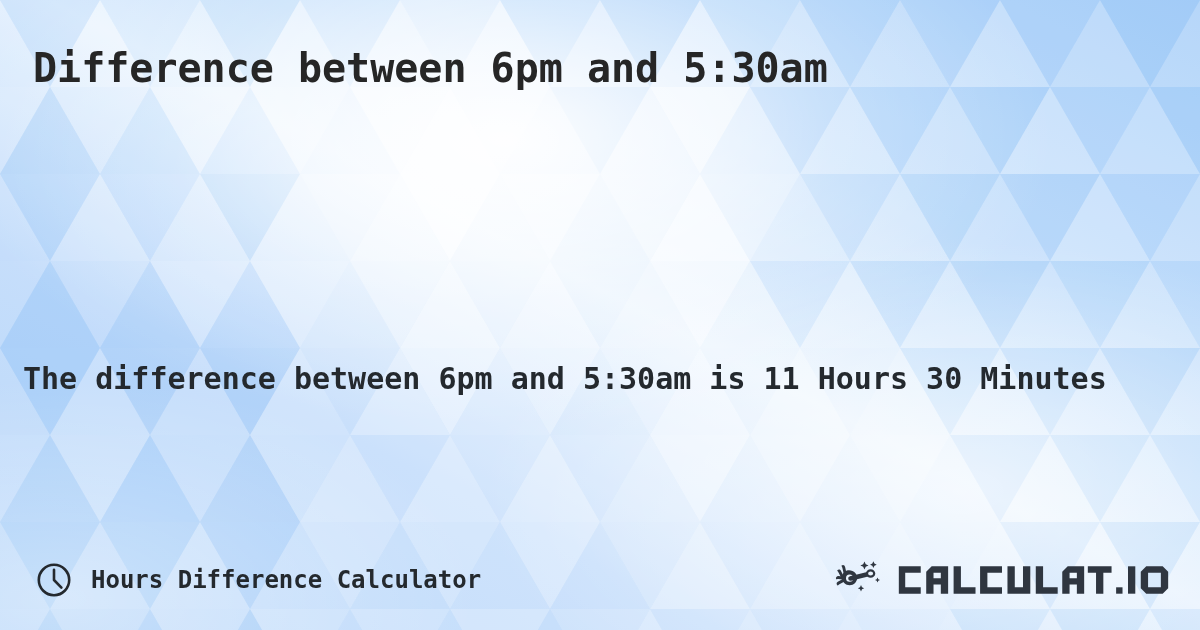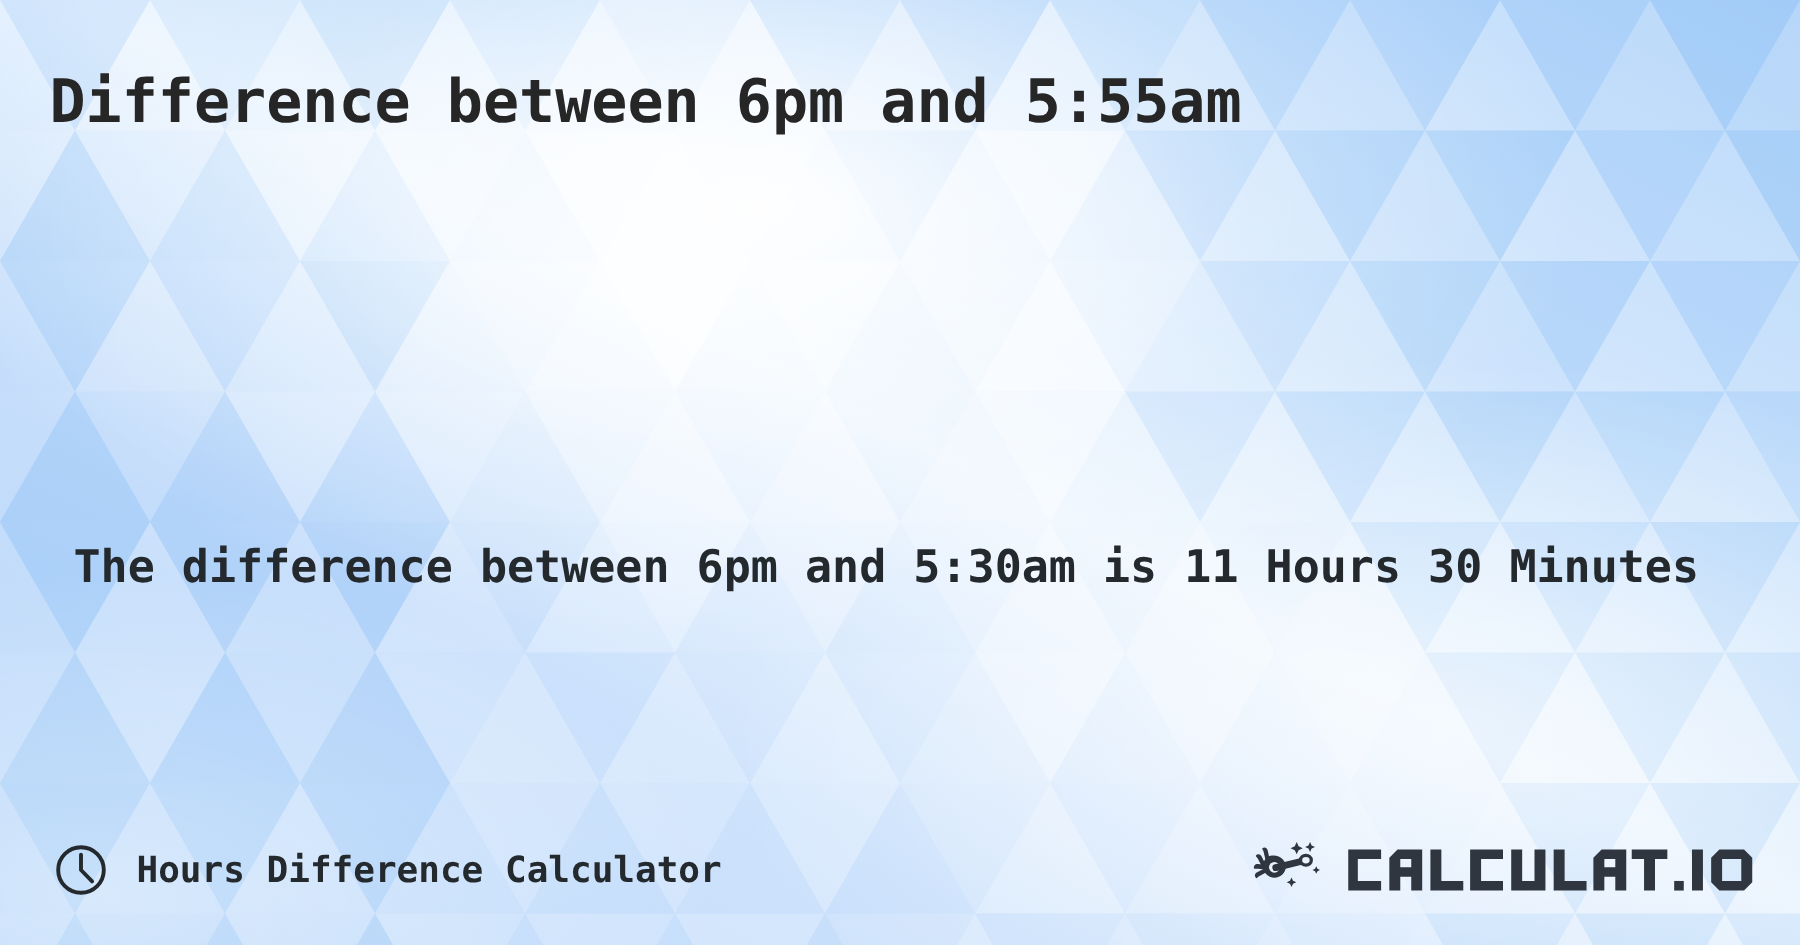--- a/index.html
+++ b/index.html
@@ -63,21 +63,21 @@
     margin: 0;
     font-family: "DejaVu Sans Mono", "Liberation Mono", monospace;
     font-size: 25px;
     font-weight: normal;
     line-height: 40px;
     color: #3a3f44;
   }
 
   .answer-heading {
     position: absolute;
-    left: 49px;
+    left: 23px;
     top: 355px;
     width: 1100px;
     margin: 0;
     font-family: "DejaVu Sans Mono", "Liberation Mono", monospace;
     font-size: 30px;
     font-weight: bold;
     line-height: 48px;
     color: #24292e;
   }
 
@@ -383,21 +383,21 @@
       <polygon points="1200,696 1250,609 1150,609" fill="#7fb9f3" opacity="0.18"></polygon>
     </g>
 
     <rect x="0" y="0" width="1200" height="630" fill="url(#glow1)"></rect>
     <rect x="0" y="0" width="1200" height="630" fill="url(#glow2)"></rect>
     <rect x="0" y="0" width="1200" height="630" fill="url(#glow3)"></rect>
   </svg>
 
   <div id="content">
 
-    <h1 class="page-title">Difference between 6pm and 5:55am</h1>
+    <h1 class="page-title">Difference between 6pm and 5:30am</h1>
 
 
     <h2 class="answer-heading">The difference between 6pm and 5:30am is 11 Hours 30 Minutes</h2>
 
     <div id="footer">
 
       <div id="footer-left">
         <svg class="clock-icon" viewBox="0 0 36 36" xmlns="http://www.w3.org/2000/svg">
           <circle cx="18" cy="18" r="15.2" fill="none" stroke="#24292e" stroke-width="2.6"></circle>
           <path d="M18 7.8 L18 18 L25.4 25.6" fill="none" stroke="#24292e" stroke-width="2.6" stroke-linecap="round" stroke-linejoin="round"></path>

